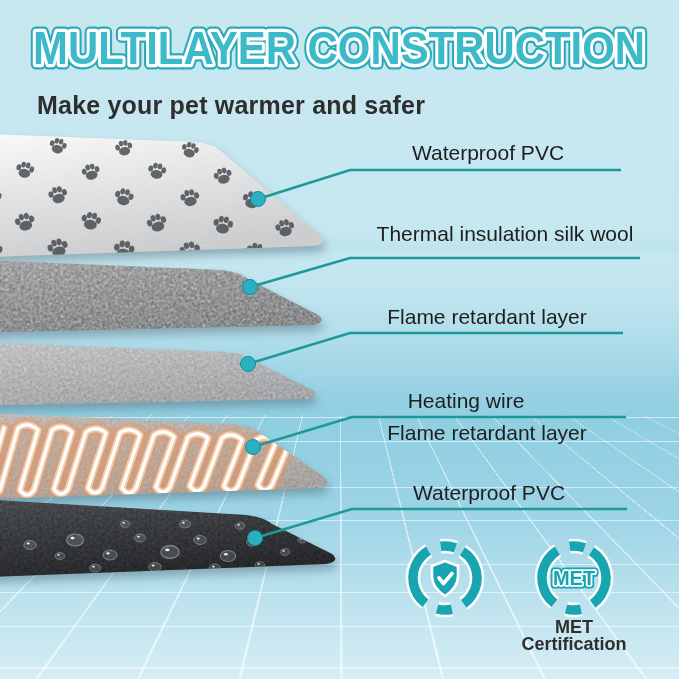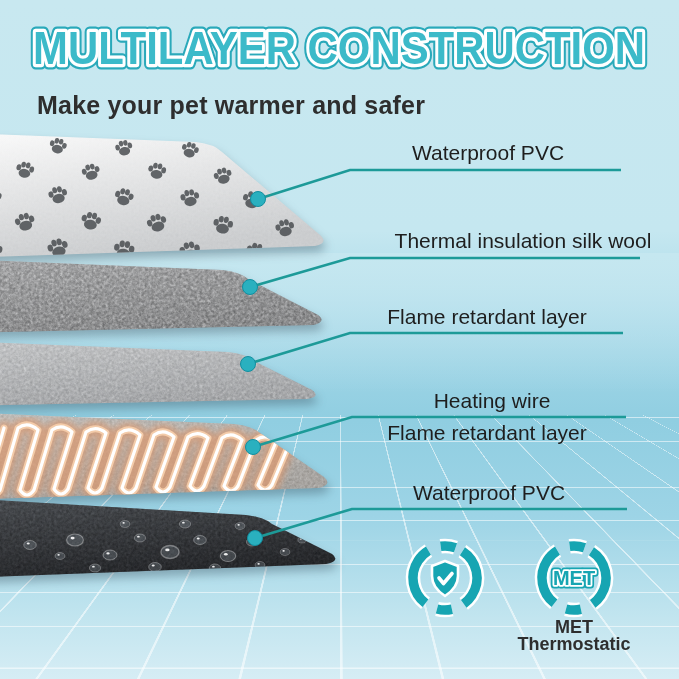--- a/index.html
+++ b/index.html
@@ -193,23 +193,23 @@
     </g>
   </svg>
 
   <svg class="title-svg art" width="679" height="120" viewBox="0 0 679 120">
     <text class="t-outer" x="33" y="64" textLength="612" lengthAdjust="spacingAndGlyphs">MULTILAYER CONSTRUCTION</text>
     <text class="t-main" x="33" y="64" textLength="612" lengthAdjust="spacingAndGlyphs">MULTILAYER CONSTRUCTION</text>
   </svg>
   <div class="subtitle">Make your pet warmer and safer</div>
 
   <div class="lbl" style="left:488px;top:141px;">Waterproof PVC</div>
-  <div class="lbl" style="left:505px;top:229px;margin-left:18px;">Thermal insulation silk wool</div>
+  <div class="lbl" style="left:505px;top:222px;">Thermal insulation silk wool</div>
   <div class="lbl" style="left:487px;top:305px;">Flame retardant layer</div>
-  <div class="lbl" style="left:492px;top:389px;">Heating wire</div>
+  <div class="lbl" style="left:466px;top:389px;">Heating wire</div>
   <div class="lbl" style="left:487px;top:421px;">Flame retardant layer</div>
   <div class="lbl" style="left:489px;top:481px;">Waterproof PVC</div>
 
   <svg class="badge-svg" style="left:403px;top:536px;" width="84" height="84" viewBox="-42 -42 84 84">
     <g transform="rotate(-57)">
       <circle r="32" fill="none" stroke="#ffffff" stroke-width="14.5" stroke-dasharray="62 13 15 13"></circle>
       <circle r="32" fill="none" stroke="#17a5b2" stroke-width="9.5" stroke-dasharray="62 13 15 13"></circle>
     </g>
     <g>
       <path d="M 0 -17 L 13 -12 L 13 -2 C 13 8 7 13.5 0 18 C -7 13.5 -13 8 -13 -2 L -13 -12 Z" fill="#17a5b2" stroke="#ffffff" stroke-width="2.6" stroke-linejoin="round"></path>
@@ -219,15 +219,15 @@
 
   <svg class="badge-svg" style="left:532px;top:536px;" width="84" height="84" viewBox="-42 -42 84 84">
     <g transform="rotate(-57)">
       <circle r="32" fill="none" stroke="#ffffff" stroke-width="14.5" stroke-dasharray="62 13 15 13"></circle>
       <circle r="32" fill="none" stroke="#17a5b2" stroke-width="9.5" stroke-dasharray="62 13 15 13"></circle>
     </g>
     <text x="0" y="7" text-anchor="middle" font-size="20" font-weight="bold" fill="none" stroke="#17a5b2" stroke-width="7" stroke-linejoin="round">MET</text>
     <text x="0" y="7" text-anchor="middle" font-size="20" font-weight="bold" fill="#17a5b2" stroke="#ffffff" stroke-width="3.6" stroke-linejoin="round" paint-order="stroke">MET</text>
   </svg>
   <div class="badge-lbl" style="left:574px;top:619px;">MET</div>
-  <div class="badge-lbl" style="left:574px;top:636px;">Thermostatic</div>
+  <div class="badge-lbl" style="left:574px;top:636px;">Certification</div>
 
 </div>
 
 </body></html>

